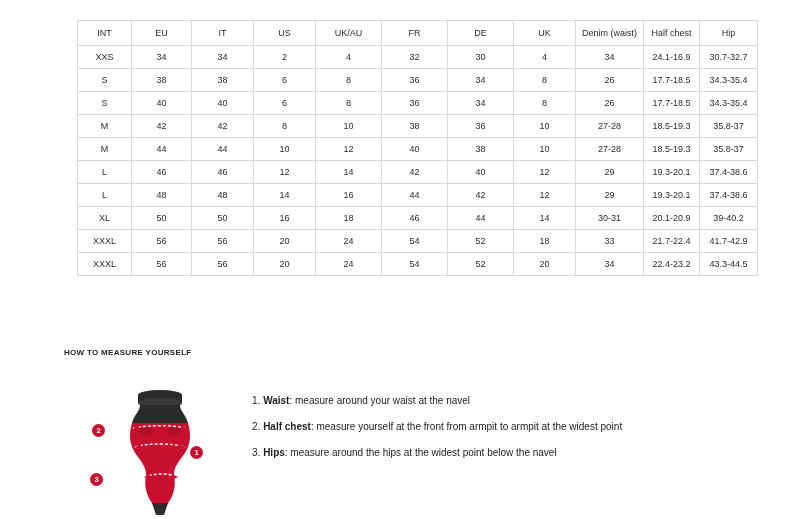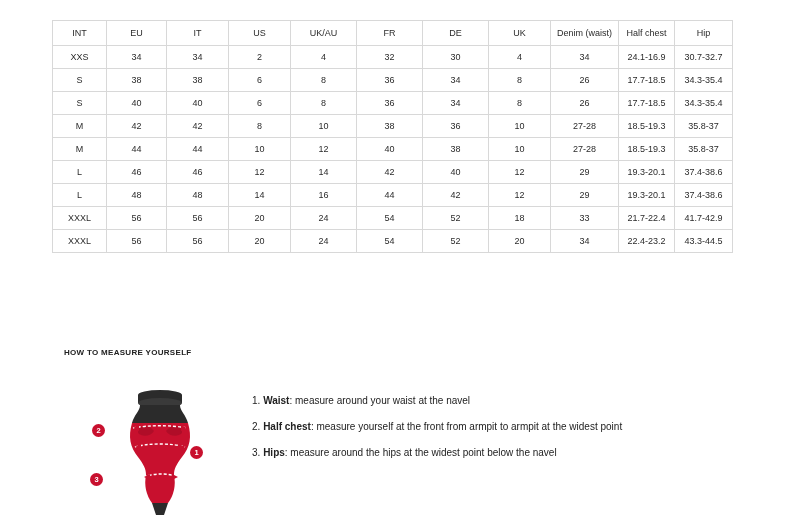--- a/index.html
+++ b/index.html
@@ -15,21 +15,21 @@
     overflow: hidden;
   }
   .page {
     position: relative;
     width: 798px;
     height: 519px;
   }
   
   .table-wrap {
     position: absolute;
-    left: 52px;
+    left: 77px;
     top: 20px;
     width: 670px;
   }
   table.size-table {
     border-collapse: collapse;
     width: 100%;
     table-layout: fixed;
   }
   table.size-table td,
   table.size-table th {
@@ -240,20 +240,33 @@
           <td>14</td>
           <td>16</td>
           <td>44</td>
           <td>42</td>
           <td>12</td>
           <td>29</td>
           <td>19.3-20.1</td>
           <td>37.4-38.6</td>
         </tr>
         <tr>
+          <td>XL</td>
+          <td>50</td>
+          <td>50</td>
+          <td>16</td>
+          <td>18</td>
+          <td>46</td>
+          <td>44</td>
+          <td>14</td>
+          <td>30-31</td>
+          <td>20.1-20.9</td>
+          <td>39-40.2</td>
+        </tr>
+        <tr>
           <td>XXXL</td>
           <td>56</td>
           <td>56</td>
           <td>20</td>
           <td>24</td>
           <td>54</td>
           <td>52</td>
           <td>18</td>
           <td>33</td>
           <td>21.7-22.4</td>

